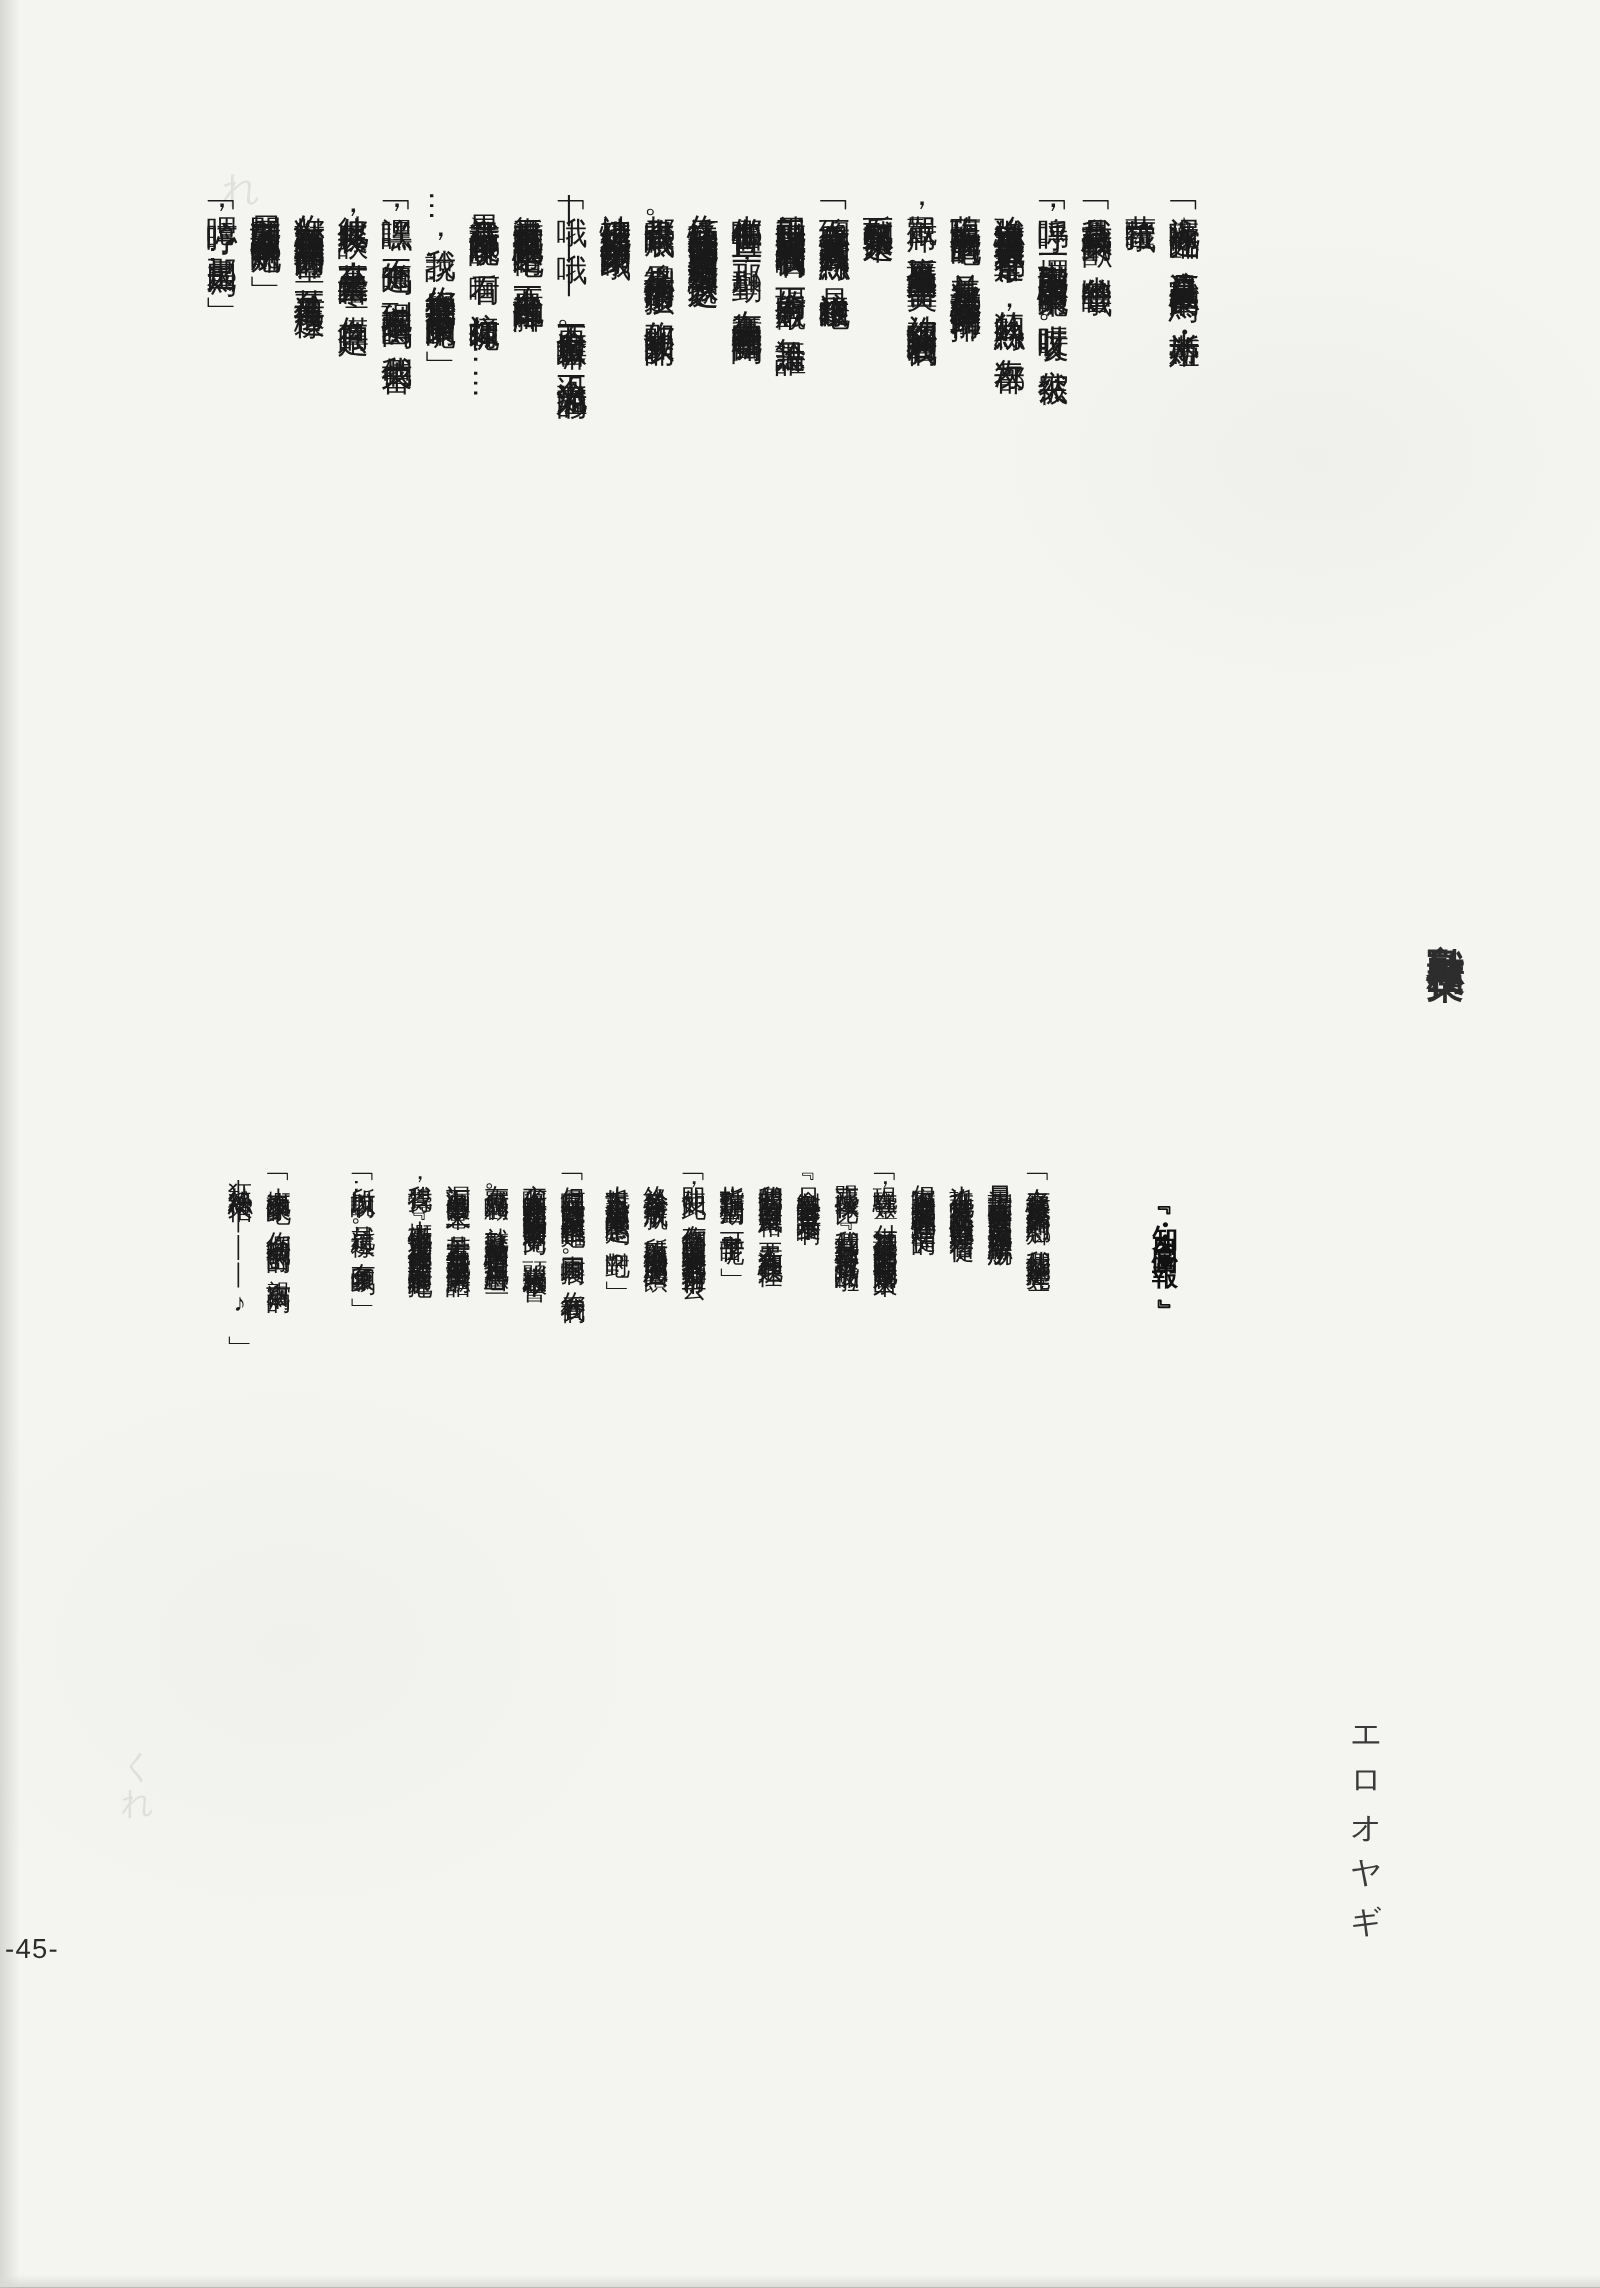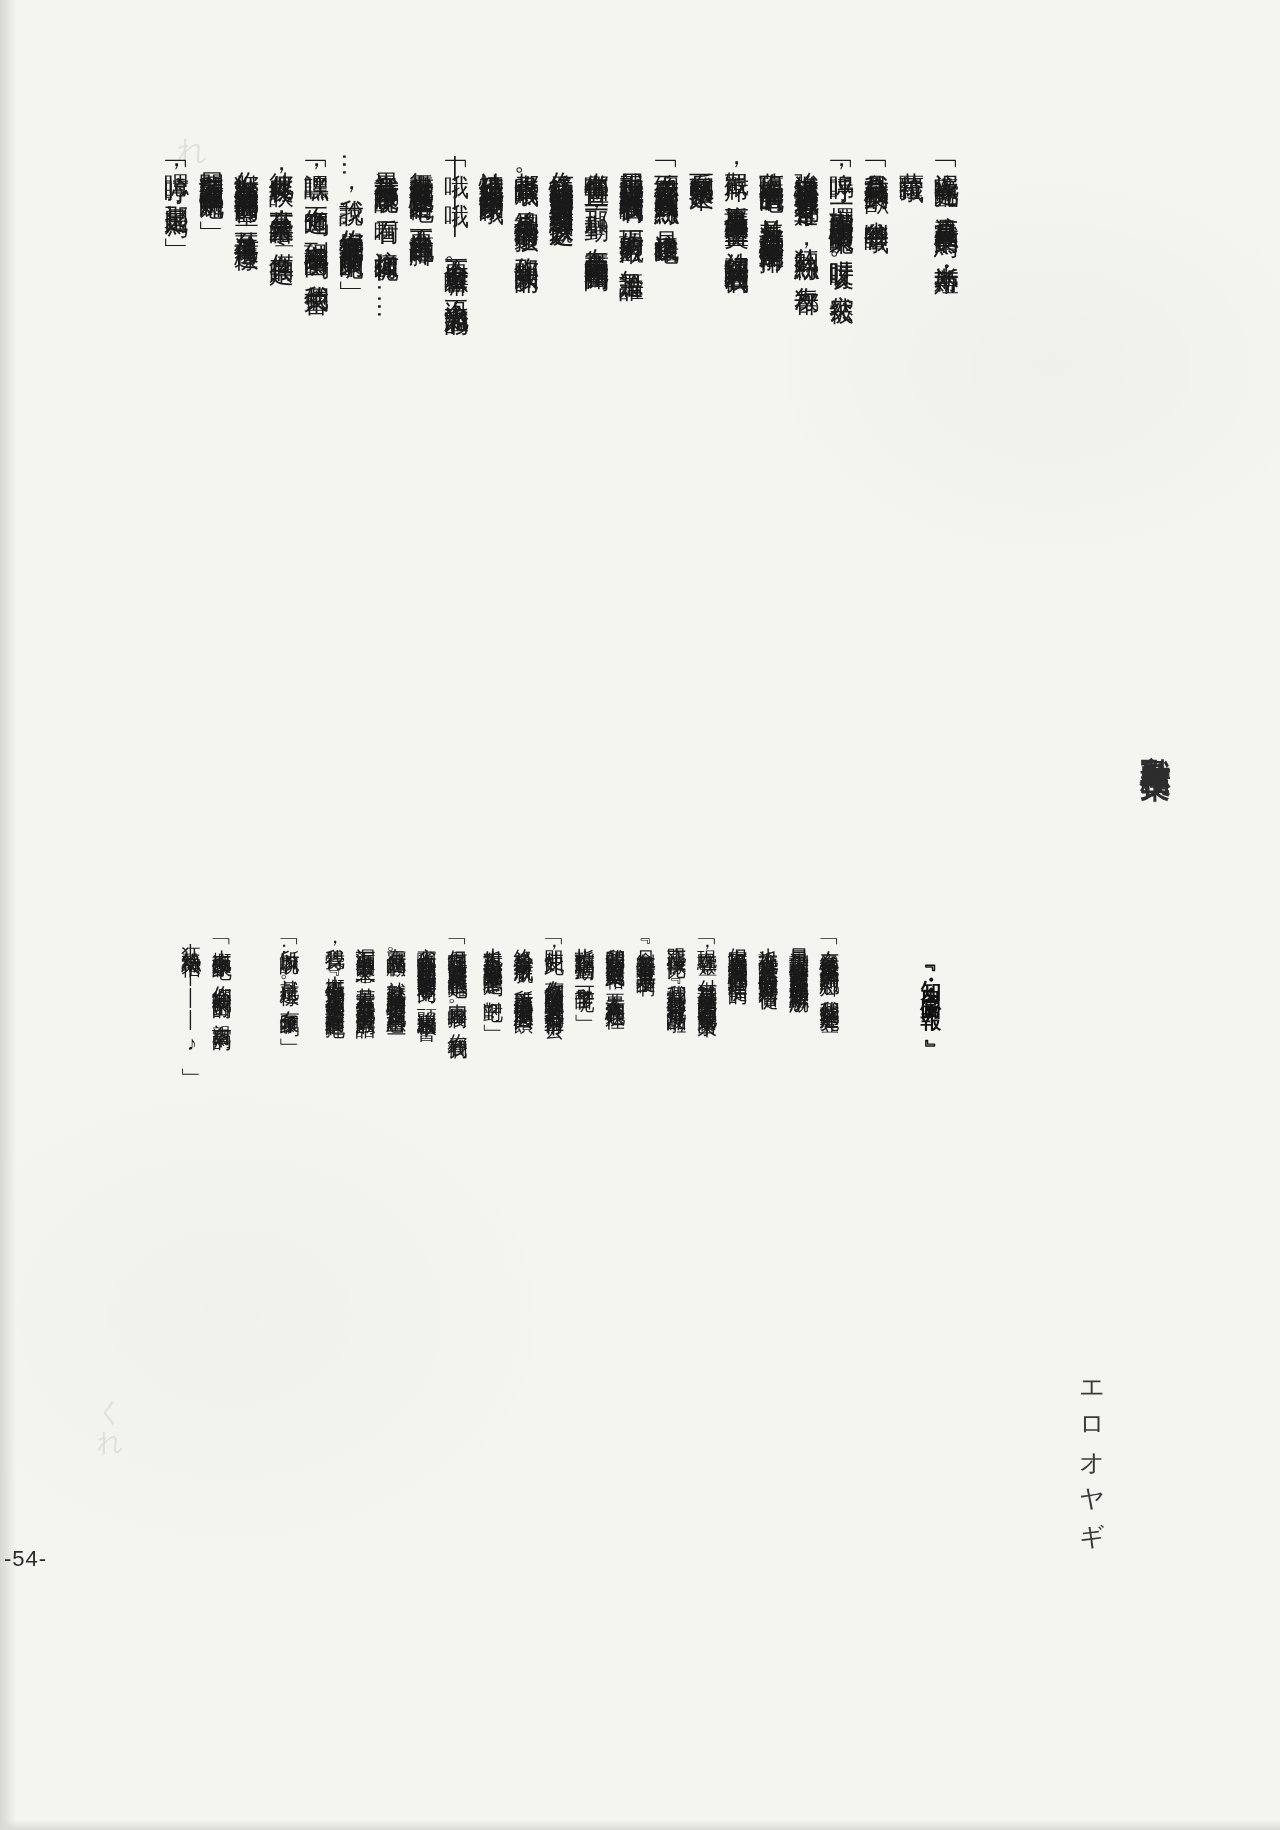--- a/index.html
+++ b/index.html
@@ -124,15 +124,15 @@
       <div class="col">「但是啊回饋什麼的實踐起來也很難吧，真困擾啊。你看我們</div>
       <div class="col">夜雀啊山彥啊和那類頭腦清晰的家夥畢竟不同，頭腦裏根本不會</div>
       <div class="col">有靈感光顧啊。就算聚精凝神的思考了怕是也只會想出些</div>
       <div class="col">漏洞百出的餿主意來。若是實在不知道能過做出些貢獻的話</div>
       <div class="col">我覺得，大概『做你希望別人爲你做的事』才是最好的選擇吧」</div>
       <div class="col">「所以說啊…就是這樣。有印象了嗎？」</div>
       <div class="col">「大概沒印象了吧？你們向我們寄出的，親自寫下的</div>
       <div class="col">狂熱粉絲來信————♪」</div>
     </div>
 
-  <div class="page-number">-54-</div>
+  <div class="page-number">-45-</div>
 
 </div>
 
 </body></html>

